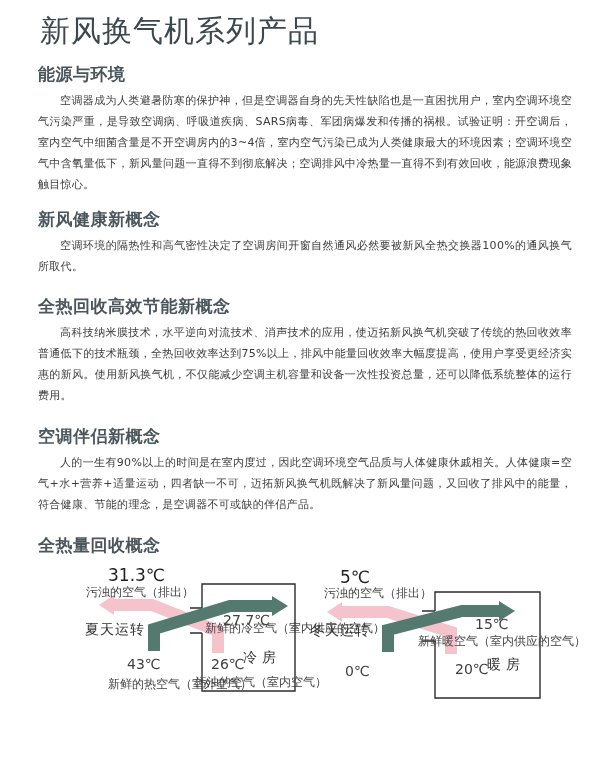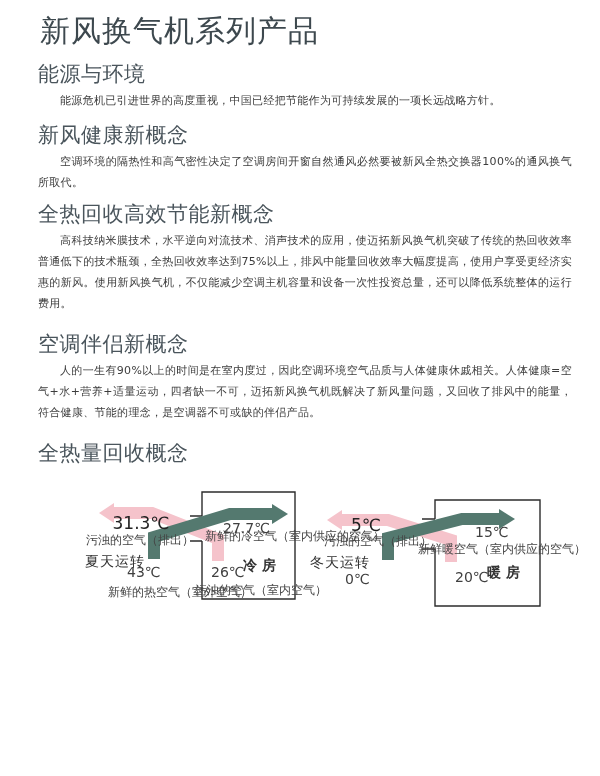--- a/index.html
+++ b/index.html
@@ -15,28 +15,28 @@
   .content{padding:12px 28px 0 38px;}
   .doc-title{
     font-size:30px;
     font-weight:400;
     color:#3d484e;
     letter-spacing:1px;
     line-height:38px;
     margin:0 0 2px 2px;
   }
   .sec-heading{
-    font-size:21px;
-    font-weight:400;
+    font-size:17px;
+    font-weight:700;
     color:#4a555c;
     letter-spacing:0.5px;
     line-height:18px;
     margin:15px 0 7px 0;
   }
-  .sec-heading.tight{margin-top:12px;}
+  .sec-heading.tight{margin-top:20px;}
   .sec-heading.loose{margin-top:21px;}
   .para{
     font-size:11px;
     line-height:21px;
     color:#3c3c3c;
     text-align:justify;
     text-indent:2em;
     margin:0;
     letter-spacing:0.3px;
   }
@@ -44,34 +44,34 @@
   .diagram{
     position:relative;
     width:600px;height:198px;
     margin-top:10px;
   }
   .diagram svg{position:absolute;left:0;top:0;}
   .dlabel{position:absolute;white-space:nowrap;color:#2f2f2f;}
   .temp-lg{font-size:17px;color:#222;}
   .temp-md{font-size:14px;color:#404040;}
   .cap{font-size:12px;letter-spacing:0px;color:#444;}
-  .mode{font-size:14px;color:#333;letter-spacing:1px;margin-top:24px;}
-  .room{font-size:14px;color:#333;letter-spacing:5px;font-weight:bold;}
-  .center{text-align:center;margin-top:40px;}
+  .mode{font-size:14px;color:#333;letter-spacing:1px;}
+  .room{font-size:14px;color:#333;letter-spacing:5px;}
+  .center{text-align:left;}
 </style>
 </head>
 <body>
 
 <div class="page">
   <div class="content">
 
     <h1 class="doc-title">新风换气机系列产品</h1>
 
     <h2 class="sec-heading">能源与环境</h2>
-    <p class="para">能源危机已引进世界的高度重视，中国已经把节能作为可持续发展的一项长远战略方针。</p>
+    <p class="para">空调器成为人类避暑防寒的保护神，但是空调器自身的先天性缺陷也是一直困扰用户，室内空调环境空气污染严重，是导致空调病、呼吸道疾病、SARS病毒、军团病爆发和传播的祸根。试验证明：开空调后，室内空气中细菌含量是不开空调房内的3~4倍，室内空气污染已成为人类健康最大的环境因素；空调环境空气中含氧量低下，新风量问题一直得不到彻底解决；空调排风中冷热量一直得不到有效回收，能源浪费现象触目惊心。</p>
 
     <h2 class="sec-heading">新风健康新概念</h2>
     <p class="para">空调环境的隔热性和高气密性决定了空调房间开窗自然通风必然要被新风全热交换器100%的通风换气所取代。</p>
 
     <h2 class="sec-heading tight">全热回收高效节能新概念</h2>
     <p class="para">高科技纳米膜技术，水平逆向对流技术、消声技术的应用，使迈拓新风换气机突破了传统的热回收效率普通低下的技术瓶颈，全热回收效率达到75%以上，排风中能量回收效率大幅度提高，使用户享受更经济实惠的新风。使用新风换气机，不仅能减少空调主机容量和设备一次性投资总量，还可以降低系统整体的运行费用。</p>
 
     <h2 class="sec-heading loose">空调伴侣新概念</h2>
     <p class="para">人的一生有90%以上的时间是在室内度过，因此空调环境空气品质与人体健康休戚相关。人体健康=空气+水+营养+适量运动，四者缺一不可，迈拓新风换气机既解决了新风量问题，又回收了排风中的能量，符合健康、节能的理念，是空调器不可或缺的伴侣产品。</p>
 

